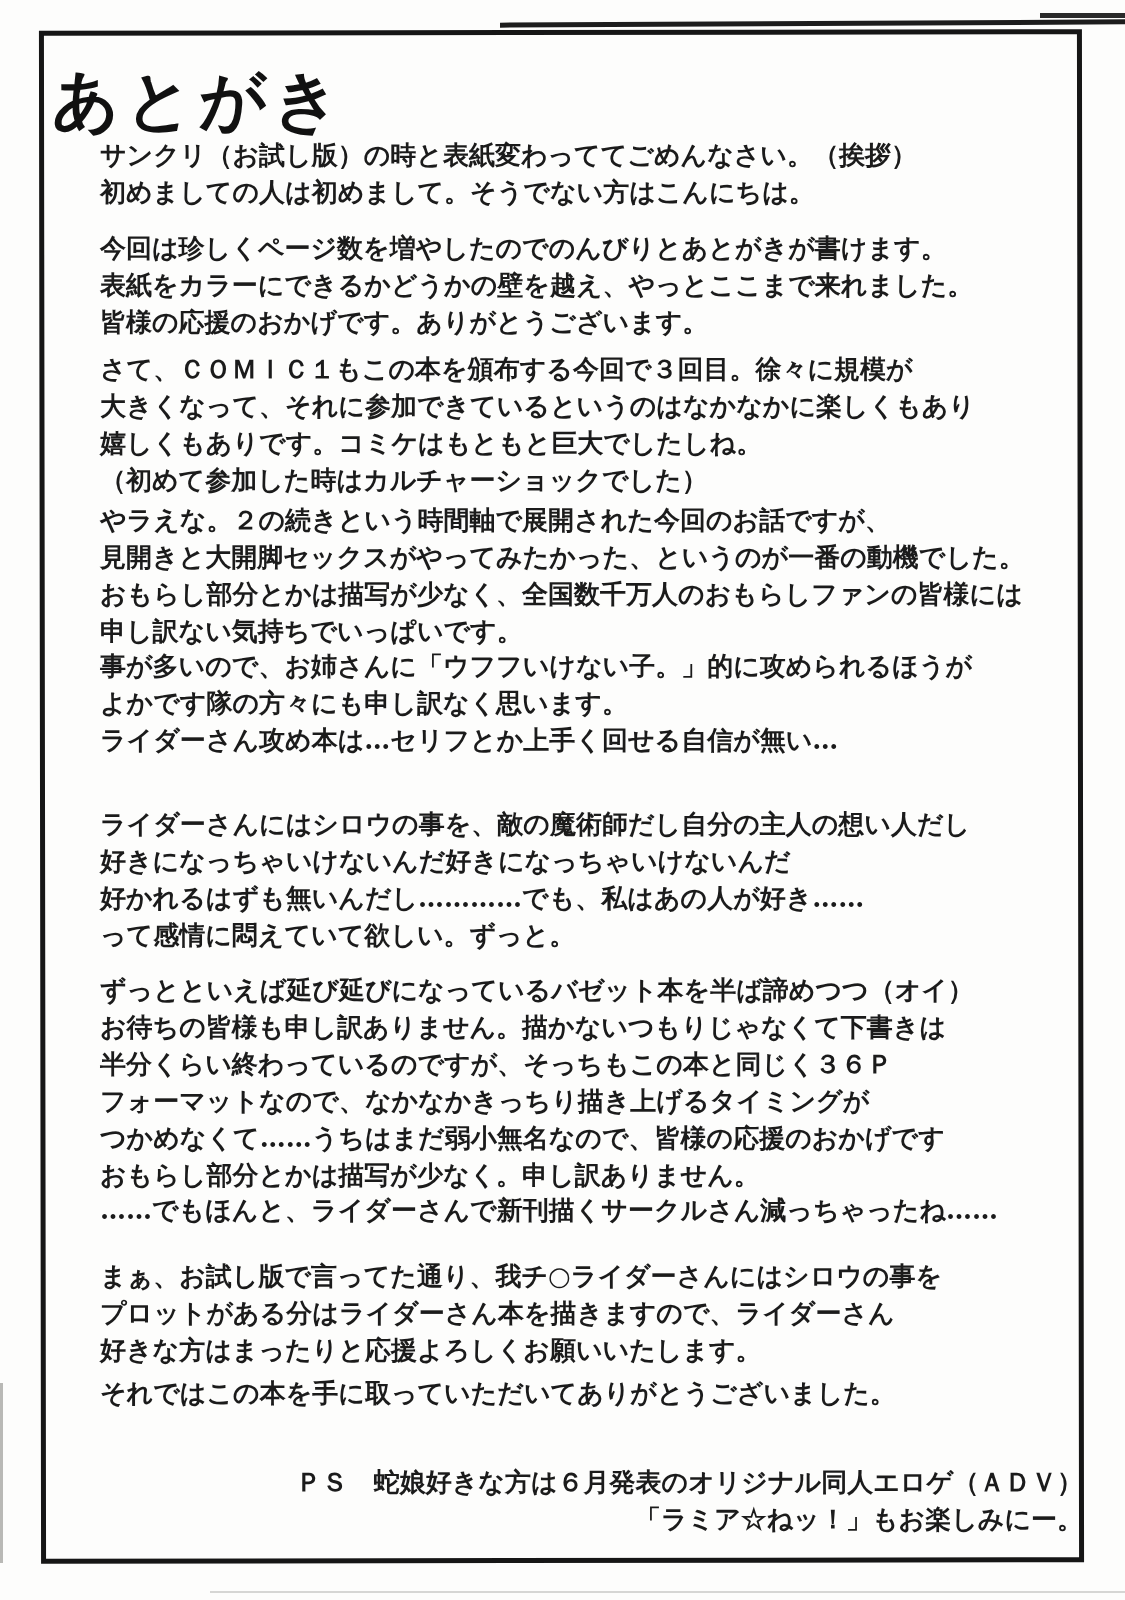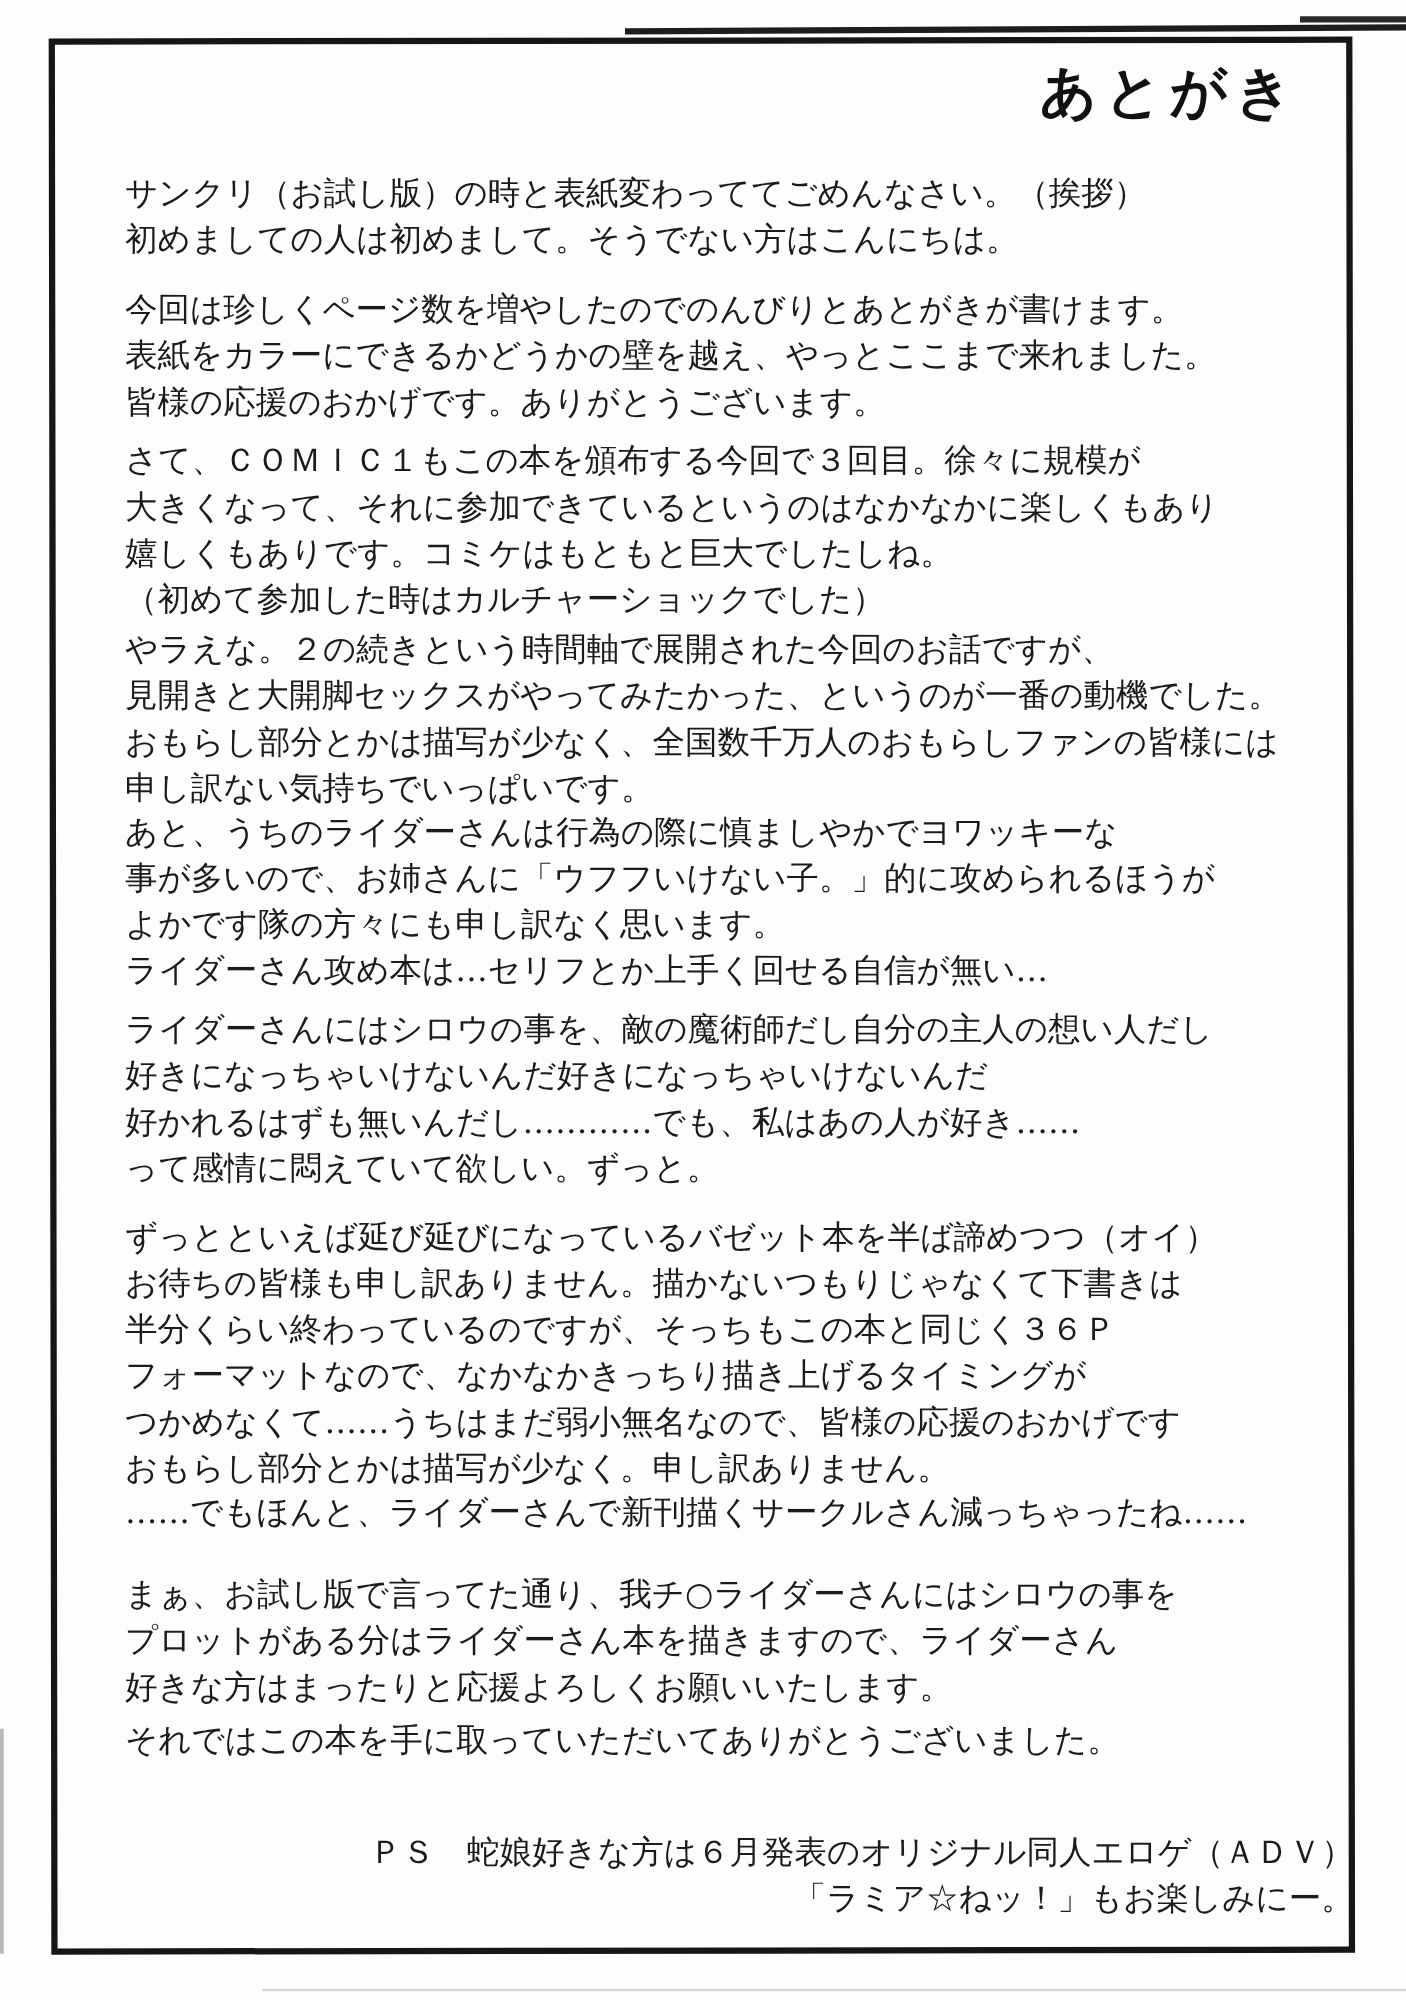--- a/index.html
+++ b/index.html
@@ -34,29 +34,29 @@
   .artifact-bottom{
     position:absolute;top:1591px;left:210px;width:915px;height:2px;
     background:#d6d6d4;
   }
   .artifact-left{
     position:absolute;top:1383px;left:0;width:3px;height:180px;
     background:#b9b9b6;
   }
   .title{
     position:absolute;top:44px;left:40px;width:1000px;
-    margin:0;text-align:right;
+    margin:12px;text-align:left;
     font-family:"DejaVu Sans","Liberation Sans",sans-serif;
-    font-weight:900;font-size:45px;letter-spacing:6px;
+    font-weight:900;font-size:66px;letter-spacing:6px;
     color:#111;
   }
   .para{position:absolute;left:100px;width:980px;}
   .line{
     height:37px;line-height:37px;
-    font-size:26px;font-weight:400;
+    font-size:26px;font-weight:700;
     white-space:nowrap;
     color:#1b1b1b;
   }
   .indent{padding-left:92px;}
   .p1{top:137px}
   .p2{top:230px}
   .p3{top:351px}
   .p4{top:502px}
   .p5{top:648px}
   .p6{top:806px}
@@ -99,21 +99,20 @@
   </div>
 
   <div class="para p4">
     <div class="line">やラえな。２の続きという時間軸で展開された今回のお話ですが、</div>
     <div class="line">見開きと大開脚セックスがやってみたかった、というのが一番の動機でした。</div>
     <div class="line">おもらし部分とかは描写が少なく、全国数千万人のおもらしファンの皆様には</div>
     <div class="line">申し訳ない気持ちでいっぱいです。</div>
   </div>
 
   <div class="para p5">
-    <div class="line">あと、うちのライダーさんは行為の際に慎ましやかでヨワッキーな</div>
     <div class="line">事が多いので、お姉さんに「ウフフいけない子。」的に攻められるほうが</div>
     <div class="line">よかです隊の方々にも申し訳なく思います。</div>
     <div class="line">ライダーさん攻め本は…セリフとか上手く回せる自信が無い…</div>
   </div>
 
   <div class="para p6">
     <div class="line">ライダーさんにはシロウの事を、敵の魔術師だし自分の主人の想い人だし</div>
     <div class="line">好きになっちゃいけないんだ好きになっちゃいけないんだ</div>
     <div class="line">好かれるはずも無いんだし…………でも、私はあの人が好き……</div>
     <div class="line">って感情に悶えていて欲しい。ずっと。</div>

